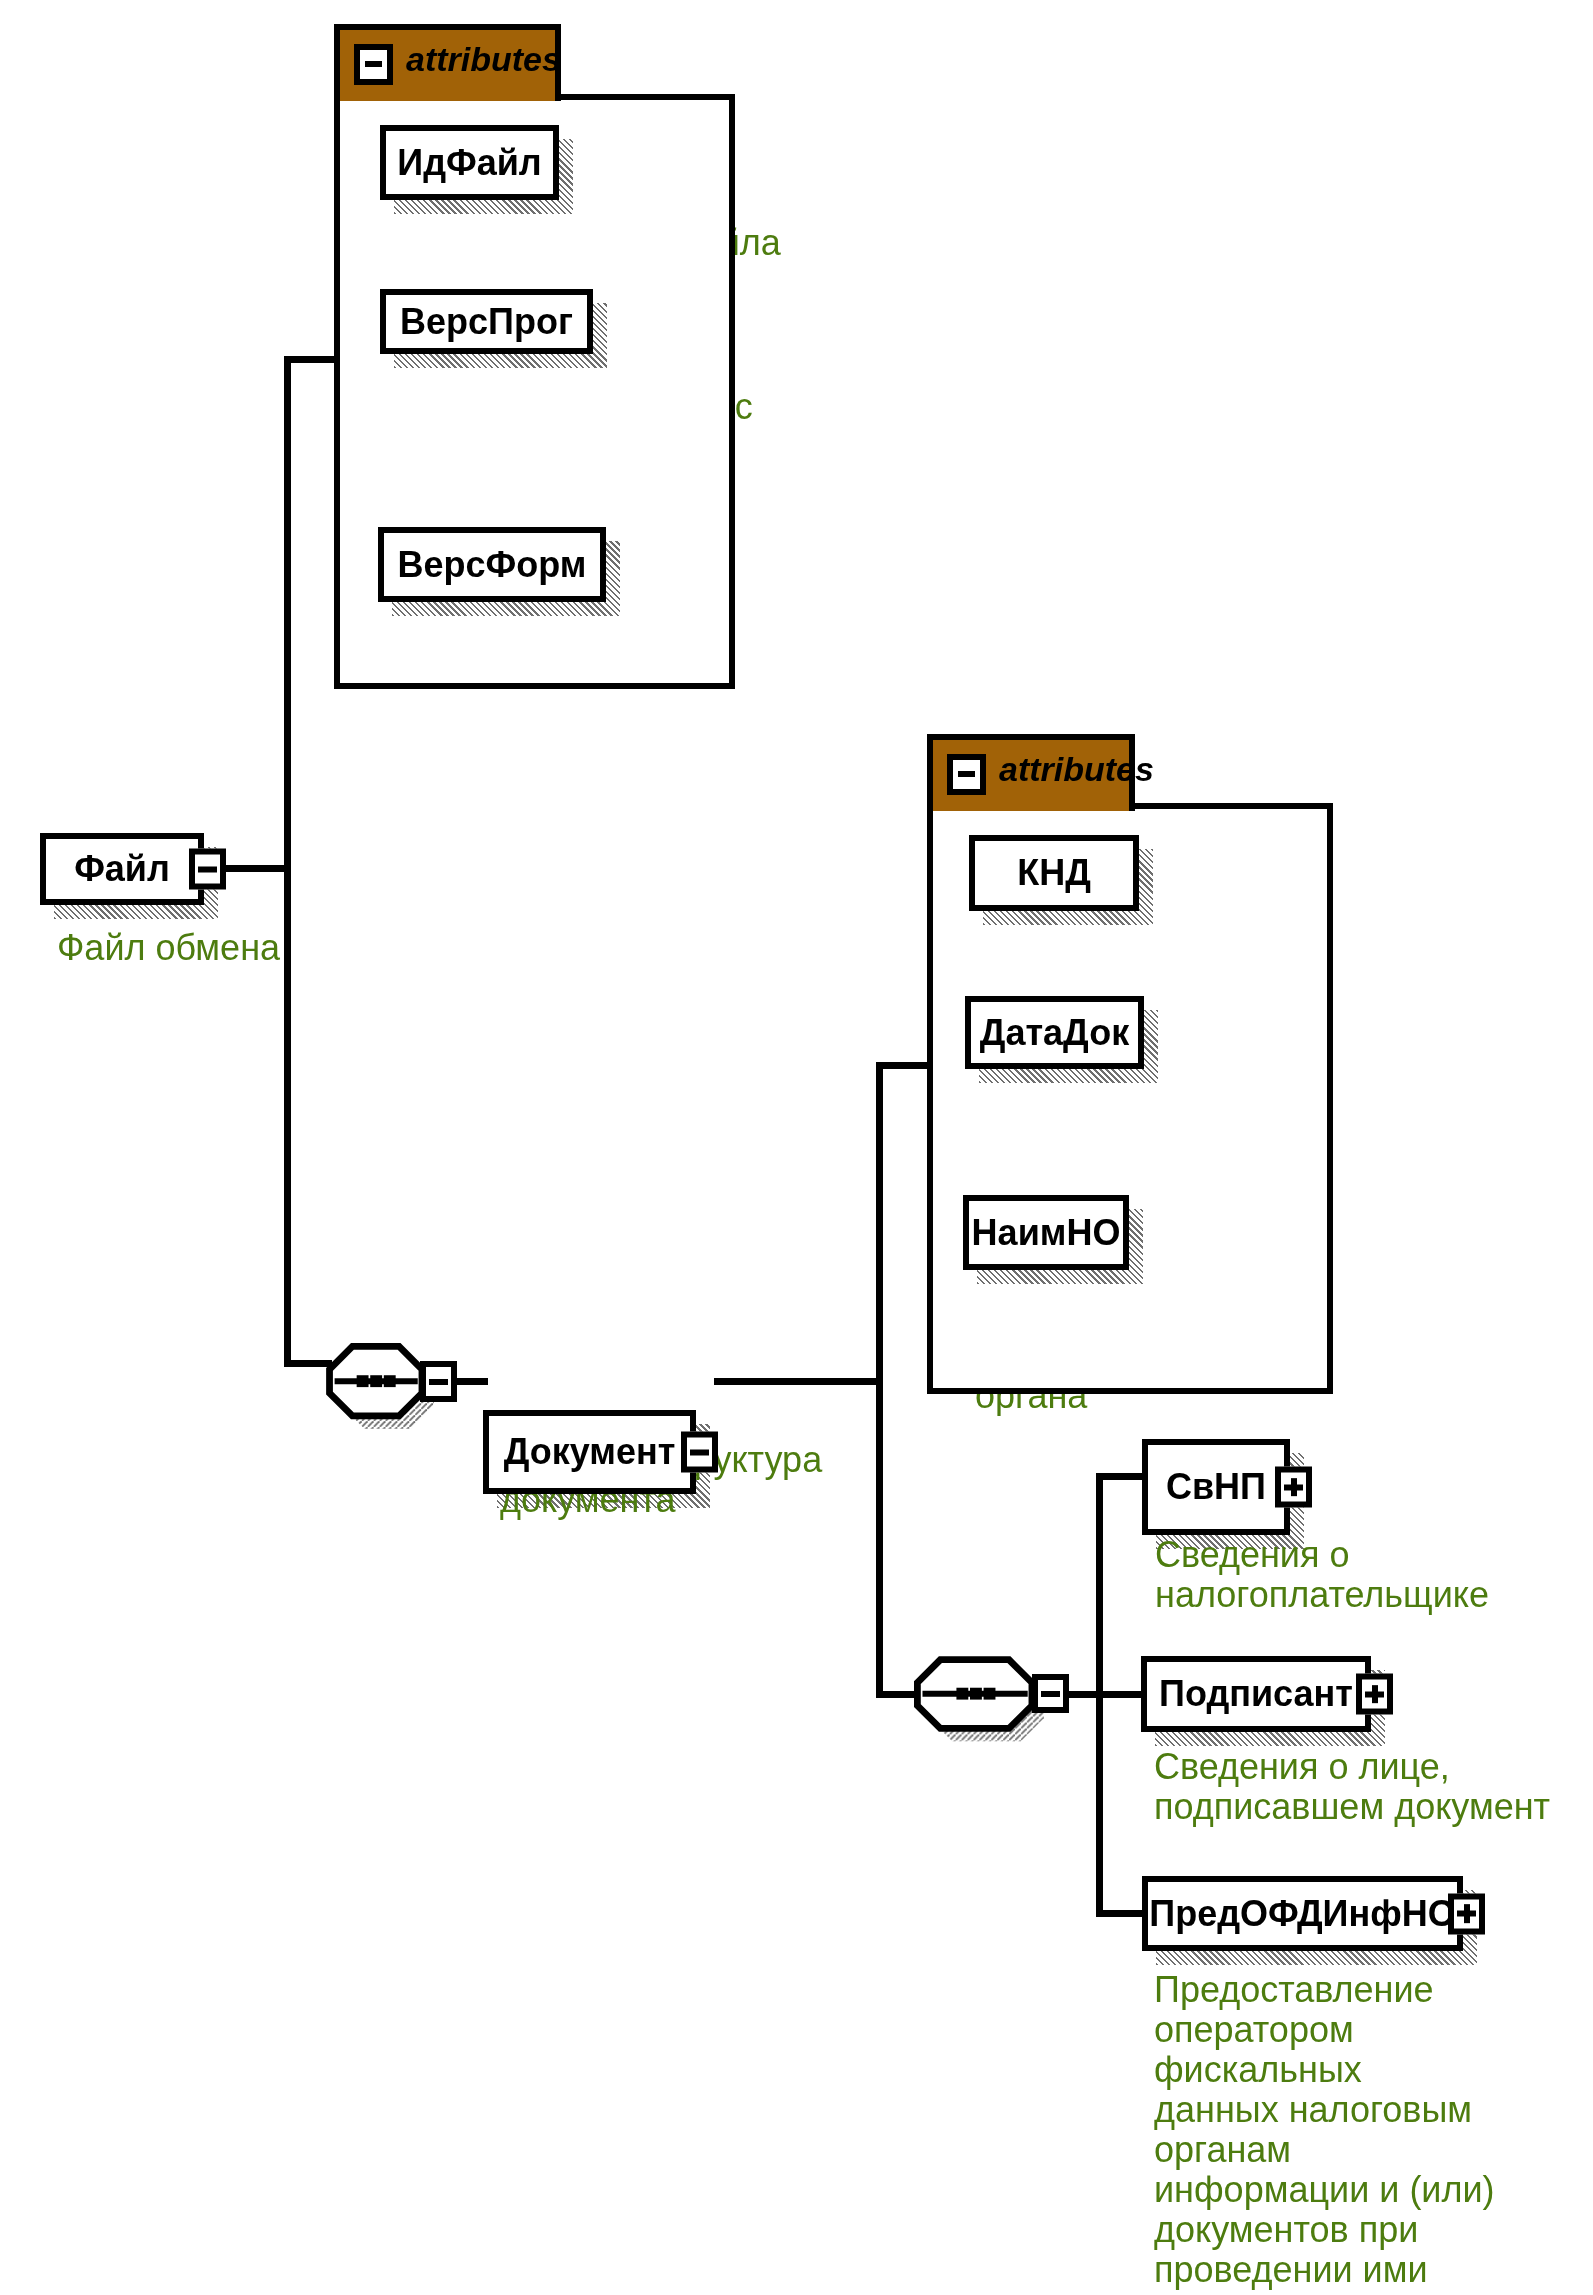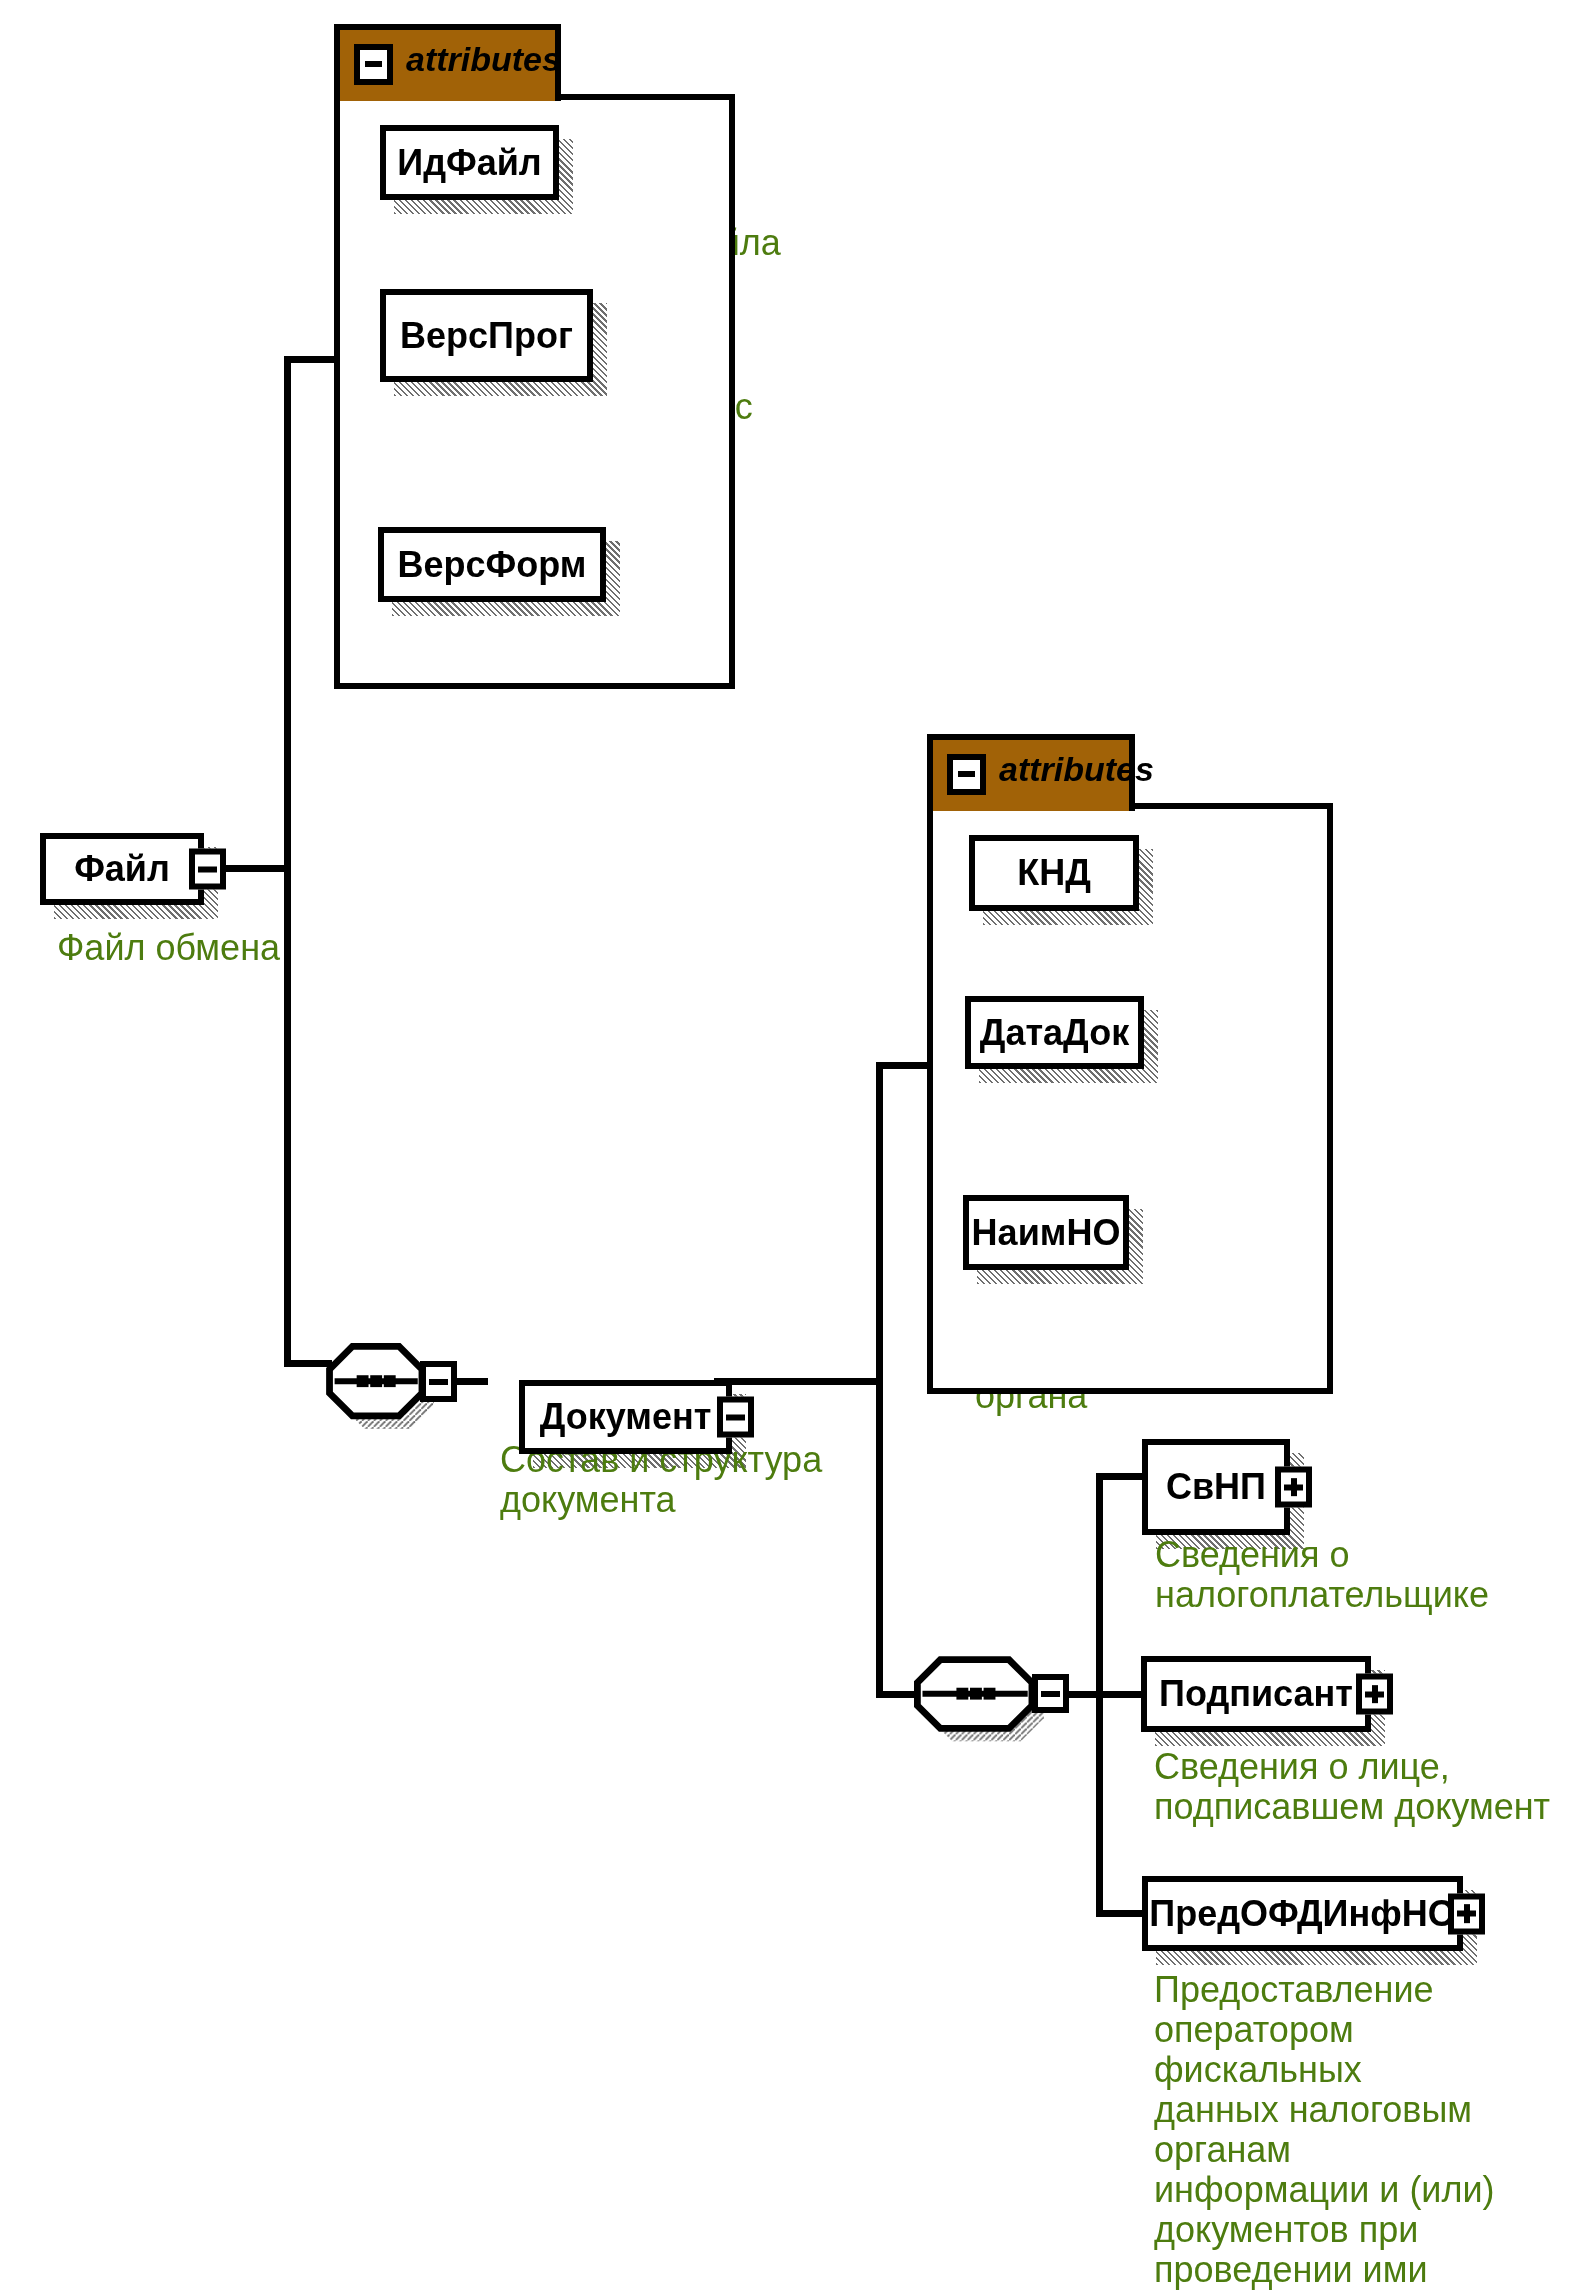--- a/index.html
+++ b/index.html
@@ -94,21 +94,21 @@
 </div>
 
 <div class="node" style="left:380px; top:125px; width:179px; height:75px; z-index:2;border-radius:10px;">
   <div class="shadow"></div>
   <div class="box">
       <span class="label">ИдФайл</span>
     </div>
 </div>
 <div class="desc" style="left:395px; top:223px;">Идентификатор файла</div>
 
-<div class="node" style="left:380px; top:289px; width:213px; height:93px; z-index:2;">
+<div class="node" style="left:380px; top:289px; width:213px; height:65px; z-index:2;">
   <div class="shadow"></div>
   <div class="box">
       <span class="label">ВерсПрог</span>
     </div>
 </div>
 <div class="desc" style="left:395px; top:387px;">Версия программы, с
 помощью которой
 сформирован файл</div>
 
 <div class="node" style="left:378px; top:527px; width:228px; height:75px; z-index:2;">
@@ -135,21 +135,21 @@
   <polygon points="31,4 86,4 113,31 113,59 86,86 31,86 4,59 4,31" fill="#ffffff" stroke="#000000" stroke-width="8"></polygon>
   <line x1="10" y1="45" x2="108" y2="45" stroke="#000000" stroke-width="7"></line>
   <rect x="36" y="38" width="14" height="14" fill="#000000"></rect>
   <rect x="52" y="38" width="14" height="14" fill="#000000"></rect>
   <rect x="68" y="38" width="14" height="14" fill="#000000"></rect>
 </svg>
 <div class="port" style="left:420px; top:1361px; right:auto; transform:none;">
     <div class="bar-h"></div>
   </div>
 
-<div class="node" style="left:483px; top:1380px; width:213px; height:74px;margin-left:36px;">
+<div class="node" style="left:483px; top:1410px; width:213px; height:84px;">
   <div class="shadow"></div>
   <div class="box">
       <span class="label">Документ</span>
     </div>
   <div class="port">
       <div class="bar-h"></div>
     </div>
 </div>
 <div class="desc" style="left:500px; top:1440px;">Состав и структура
 документа</div>

